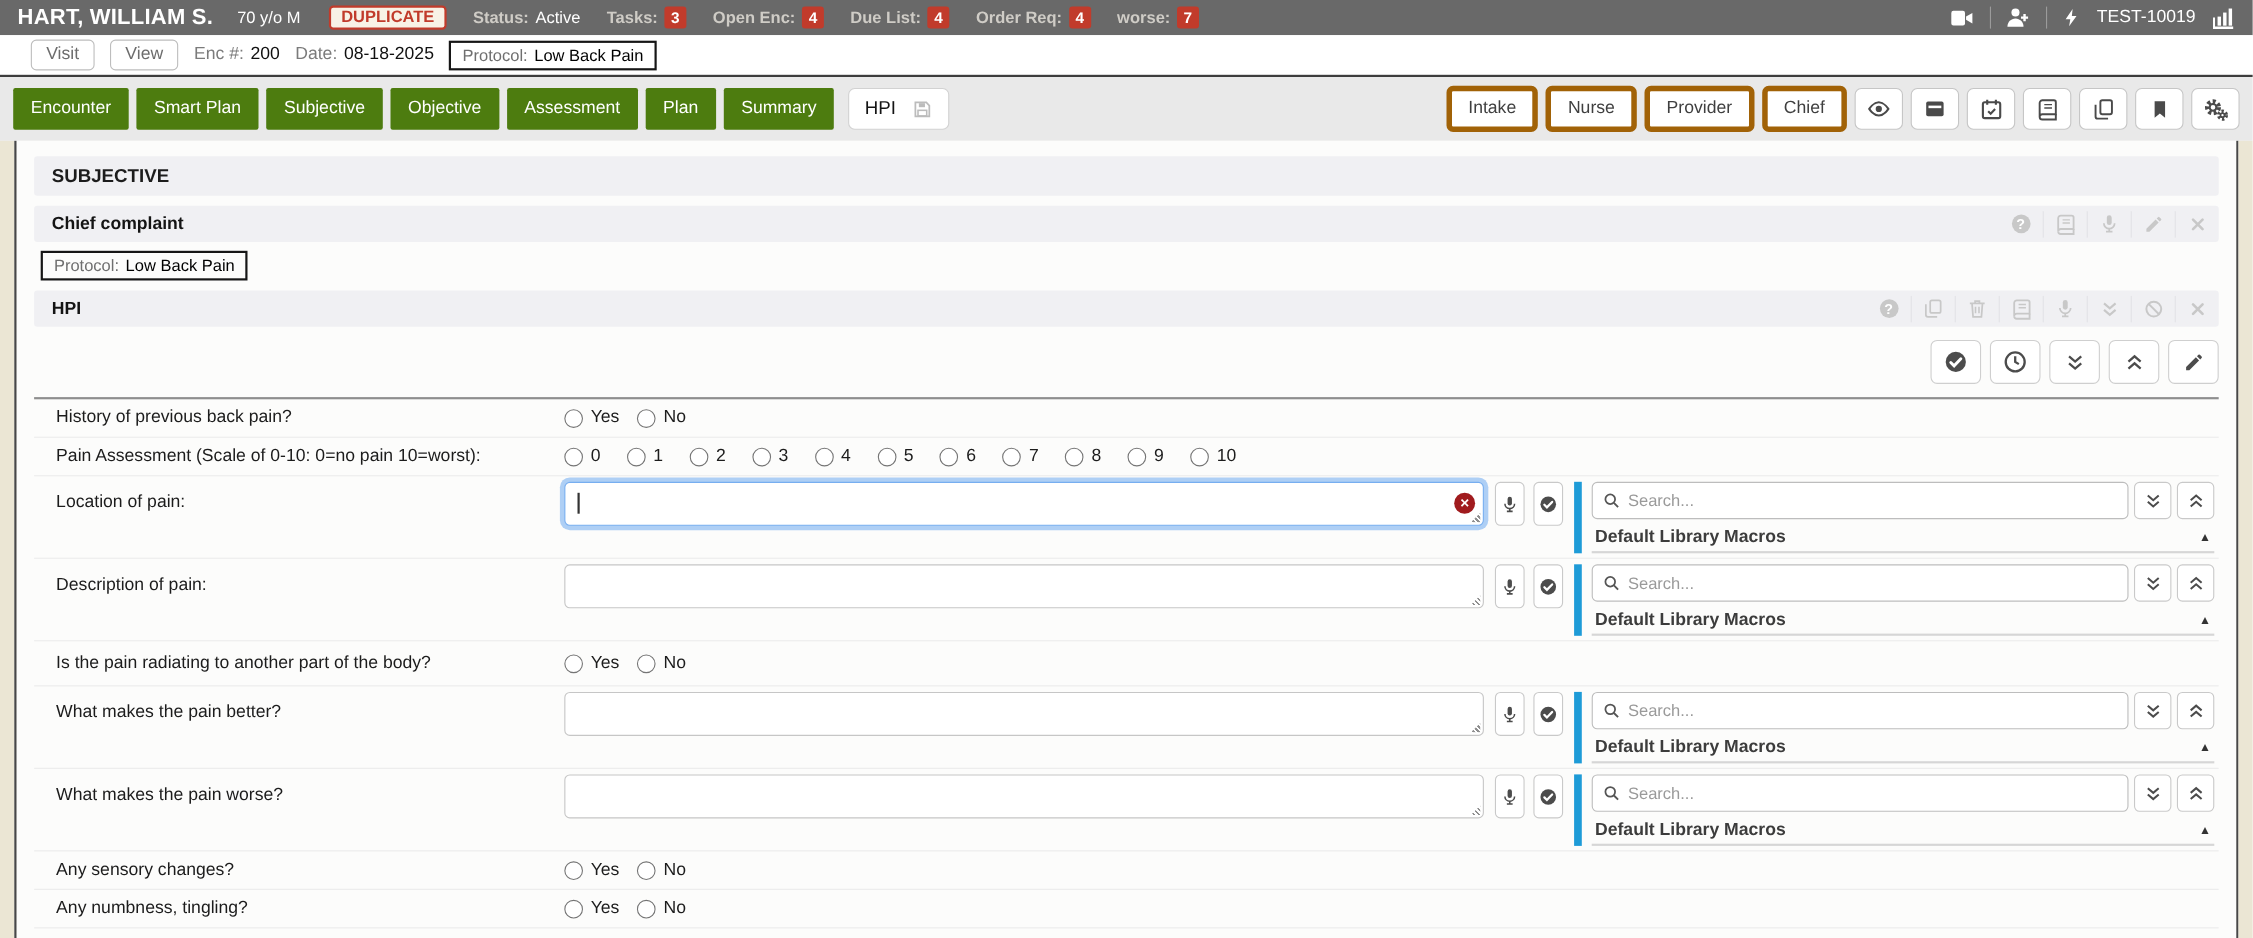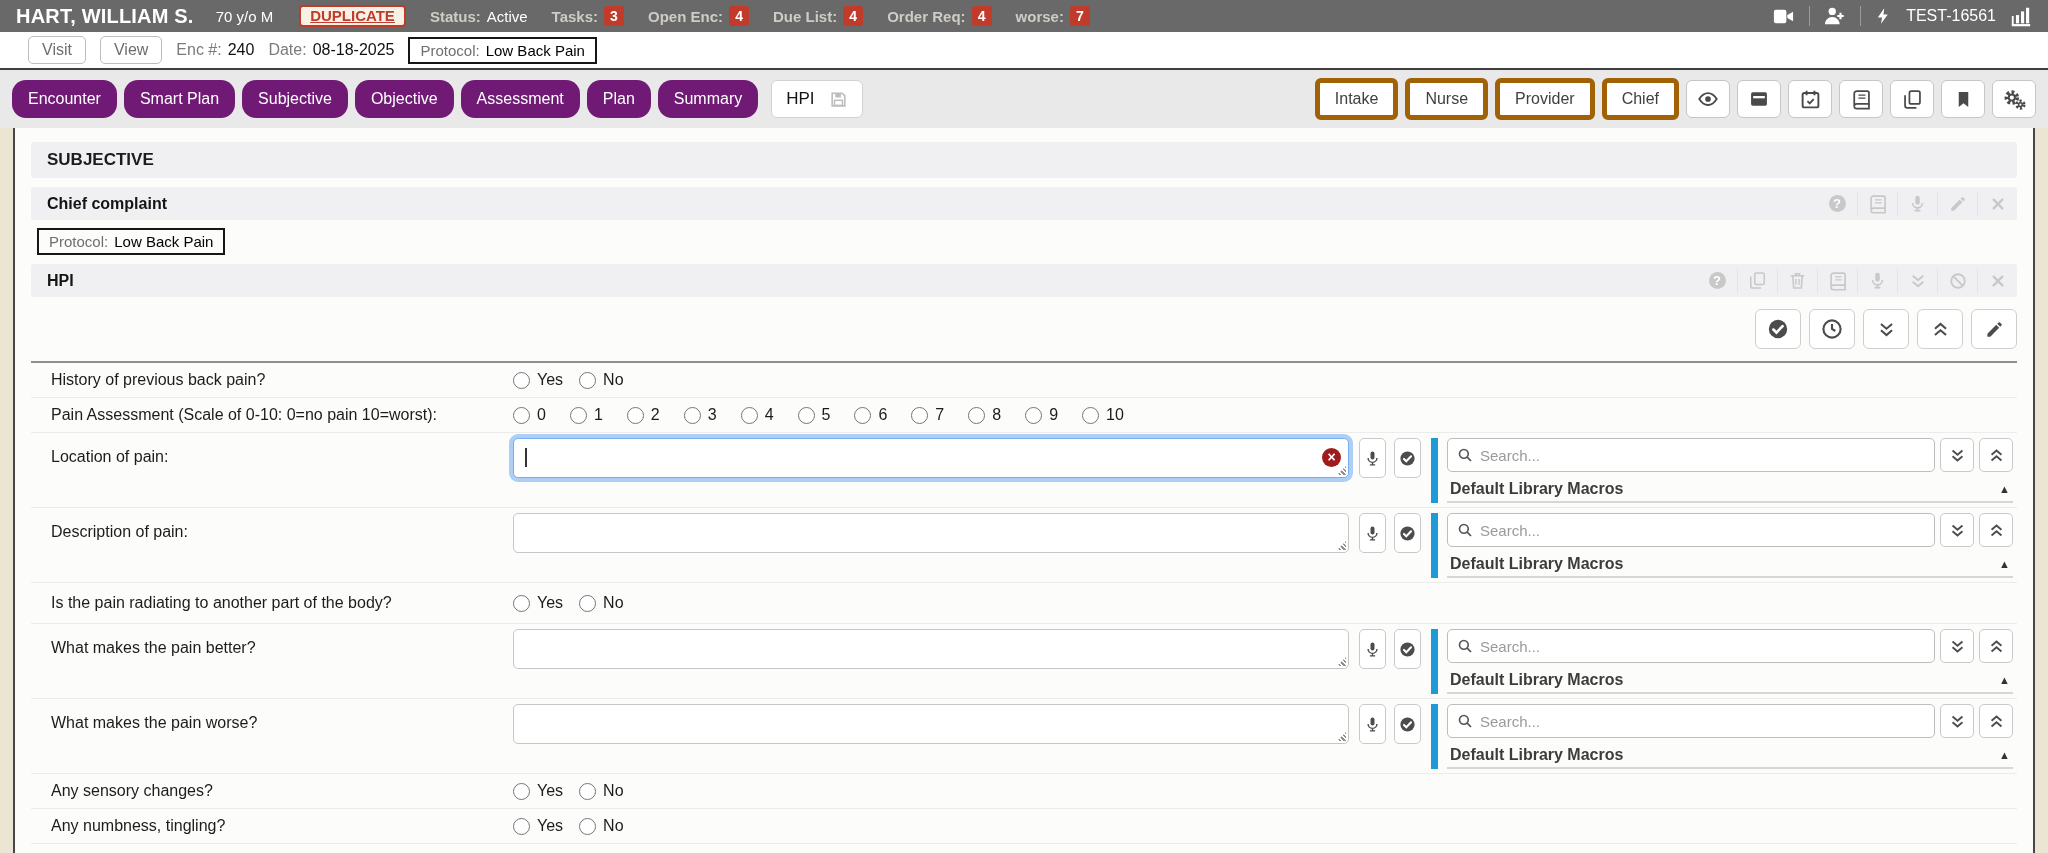--- a/index.html
+++ b/index.html
@@ -5,21 +5,21 @@
   * { margin:0; padding:0; box-sizing:border-box; }
   html,body { width:2048px; height:853px; overflow:hidden; background:#fff;
     font-family:"Liberation Sans", sans-serif; }
 
   
   .topbar { height:32px; background:#696969; color:#fff; display:flex;
     align-items:center; padding:0 16px; font-size:15px; }
   .topbar .name { font-weight:bold; font-size:20px; letter-spacing:.2px; }
   .topbar .agesex { margin-left:22px; }
   .dup-badge { margin-left:26px; background:#c13b2b; border-radius:4px; padding:2px; display:inline-block; }
-  .dup-inner { background:#f8f2e6; color:#c13b2b; font-weight:bold; text-decoration:underline;
+  .dup-inner { background:#f8f2e6; color:#c13b2b; font-weight:bold; 
     padding:0 9px; border-radius:2px; font-size:15px; display:inline-block; line-height:18px; }
   .kv { margin-left:24px; display:flex; align-items:center; gap:6px; }
   .kv .k { color:#cfccc6;font-weight:bold; }
   .kv .v { color:#fff; }
   .numbadge { background:#c13b2b; color:#fff; font-weight:bold; font-size:14px;
     min-width:20px; height:20px; display:flex; align-items:center; justify-content:center;
     border-radius:3px; padding:0 5px; }
   .tb-right { margin-left:auto; display:flex; align-items:center; gap:14px; }
   .vsep { width:1px; height:20px; background:#9b9b9b; }
   .tb-right .ws { font-size:16px; }
@@ -34,21 +34,21 @@
   .encbar .v { color:#111; }
   .pair { display:flex; gap:6px; align-items:center; }
   .protocol-box { border:2px solid #161616; padding:3px 10px; display:flex; gap:6px;
     align-items:center; font-size:15px; }
   .protocol-box .k { color:#6f6f6f; }
   .protocol-box .v { color:#000; }
 
   
   .tabbar { height:58px; background:#e9e9e9; display:flex; align-items:center;
     padding:0 12px; gap:7px; }
-  .btn-blue { background:#701a75; color:#fff; border:none; border-radius:14px;
+  .btn-blue { background:#4d7c0f; color:#fff; border:none; border-radius:2px;
     height:38px; padding:0 16px; font-size:16px; display:flex; align-items:center; }
   .hpi-tab { background:#fff; border:1px solid #d2d2d2; border-radius:6px; height:38px;
     margin-left:6px; padding:0 14px; display:flex; align-items:center; gap:14px;
     font-size:17px; color:#141414; }
   .hpi-tab .save { color:#bcbcbc; }
   .tab-right { margin-left:auto; display:flex; align-items:center; gap:7px; }
   .btn-white { background:#fff; border:5px solid #a16207; border-radius:6px; height:38px;
     padding:16px 15px; font-size:16px; color:#3f3f3f; display:flex; align-items:center; }
   .btn-icon { background:#fff; border:1px solid #c6c6c6; border-radius:6px; width:44px;
     height:38px; display:flex; align-items:center; justify-content:center; color:#4a4a4a; }
@@ -259,33 +259,33 @@
         <use href="#i-camera"></use>
       </svg>
     <span class="vsep"></span>
     <svg class="ic" width="22" height="22">
         <use href="#i-person-add"></use>
       </svg>
     <span class="vsep"></span>
     <svg class="ic" width="17" height="20">
         <use href="#i-bolt"></use>
       </svg>
-    <span class="ws">TEST-16561</span>
+    <span class="ws">TEST-10019</span>
     <svg class="ic" width="22" height="22">
         <use href="#i-chart"></use>
       </svg>
   </span>
 </div>
 
 <div class="encbar">
   <button class="btn-plain">Visit</button>
   <button class="btn-plain">View</button>
   <span class="pair">
     <span class="k">Enc #:</span>
-    <span class="v">240</span>
+    <span class="v">200</span>
   </span>
   <span class="pair">
     <span class="k">Date:</span>
     <span class="v">08-18-2025</span>
   </span>
   <span class="protocol-box">
     <span class="k">Protocol:</span>
     <span class="v">Low Back Pain</span>
   </span>
 </div>

